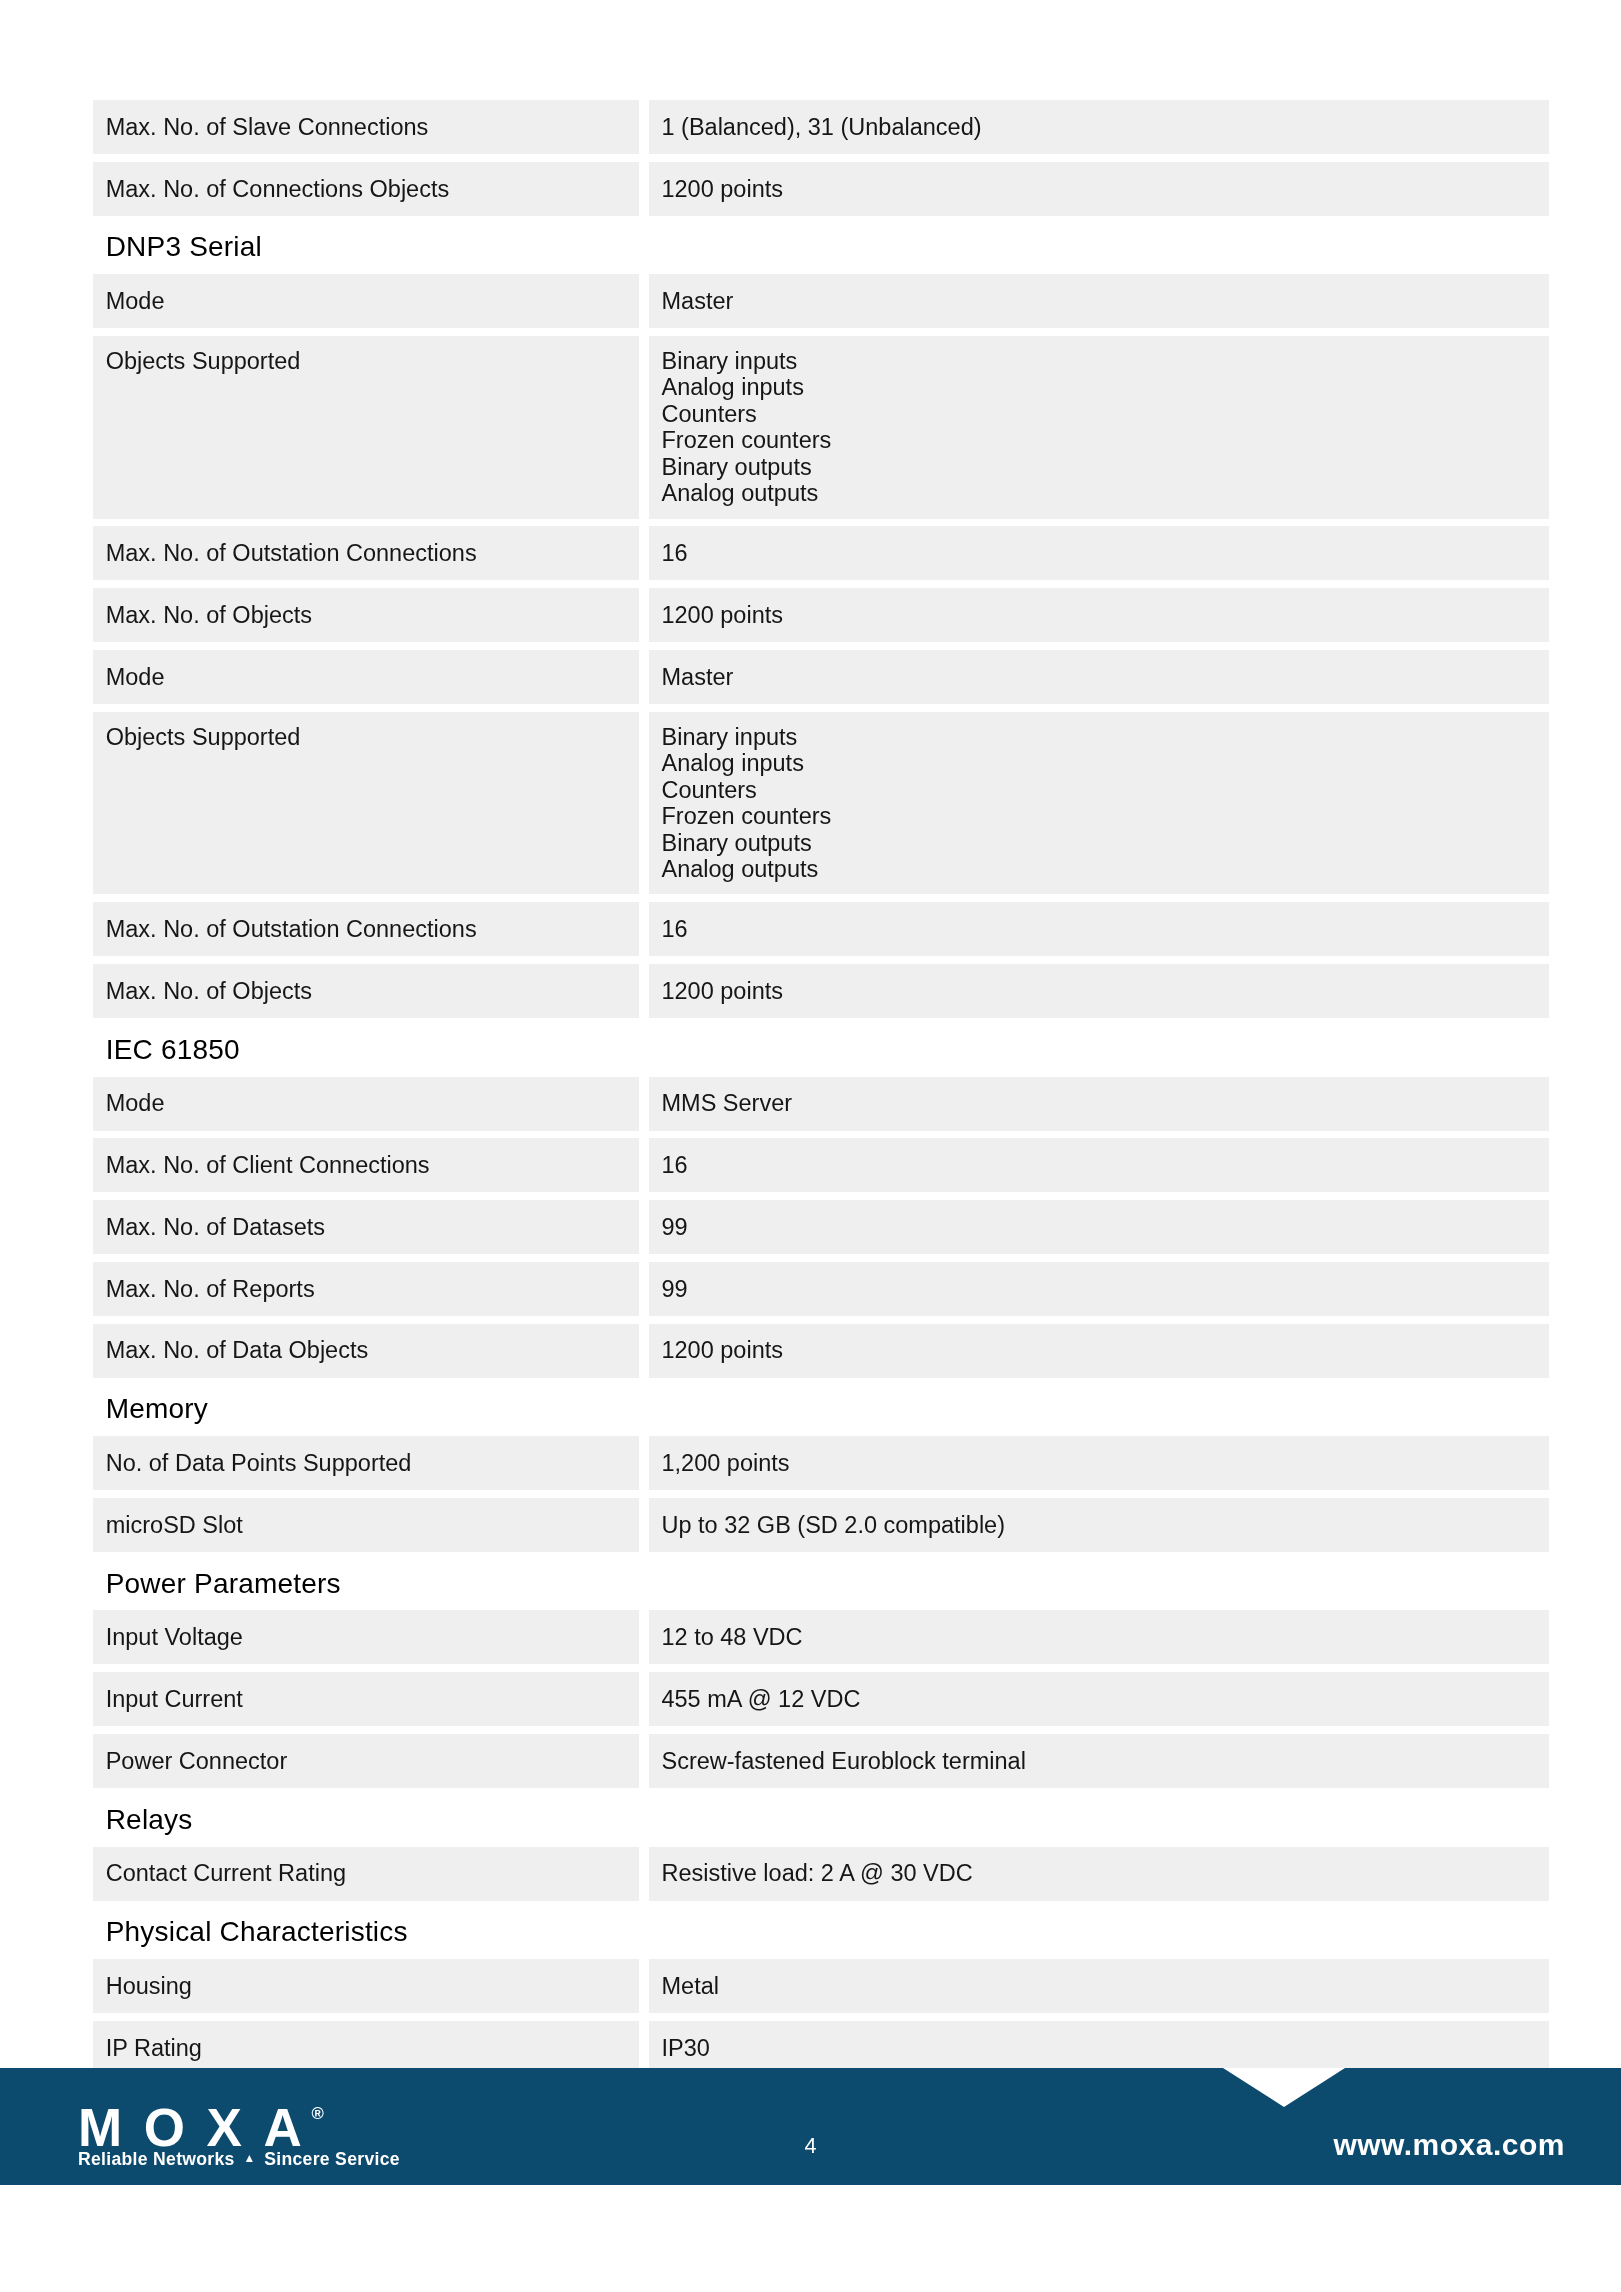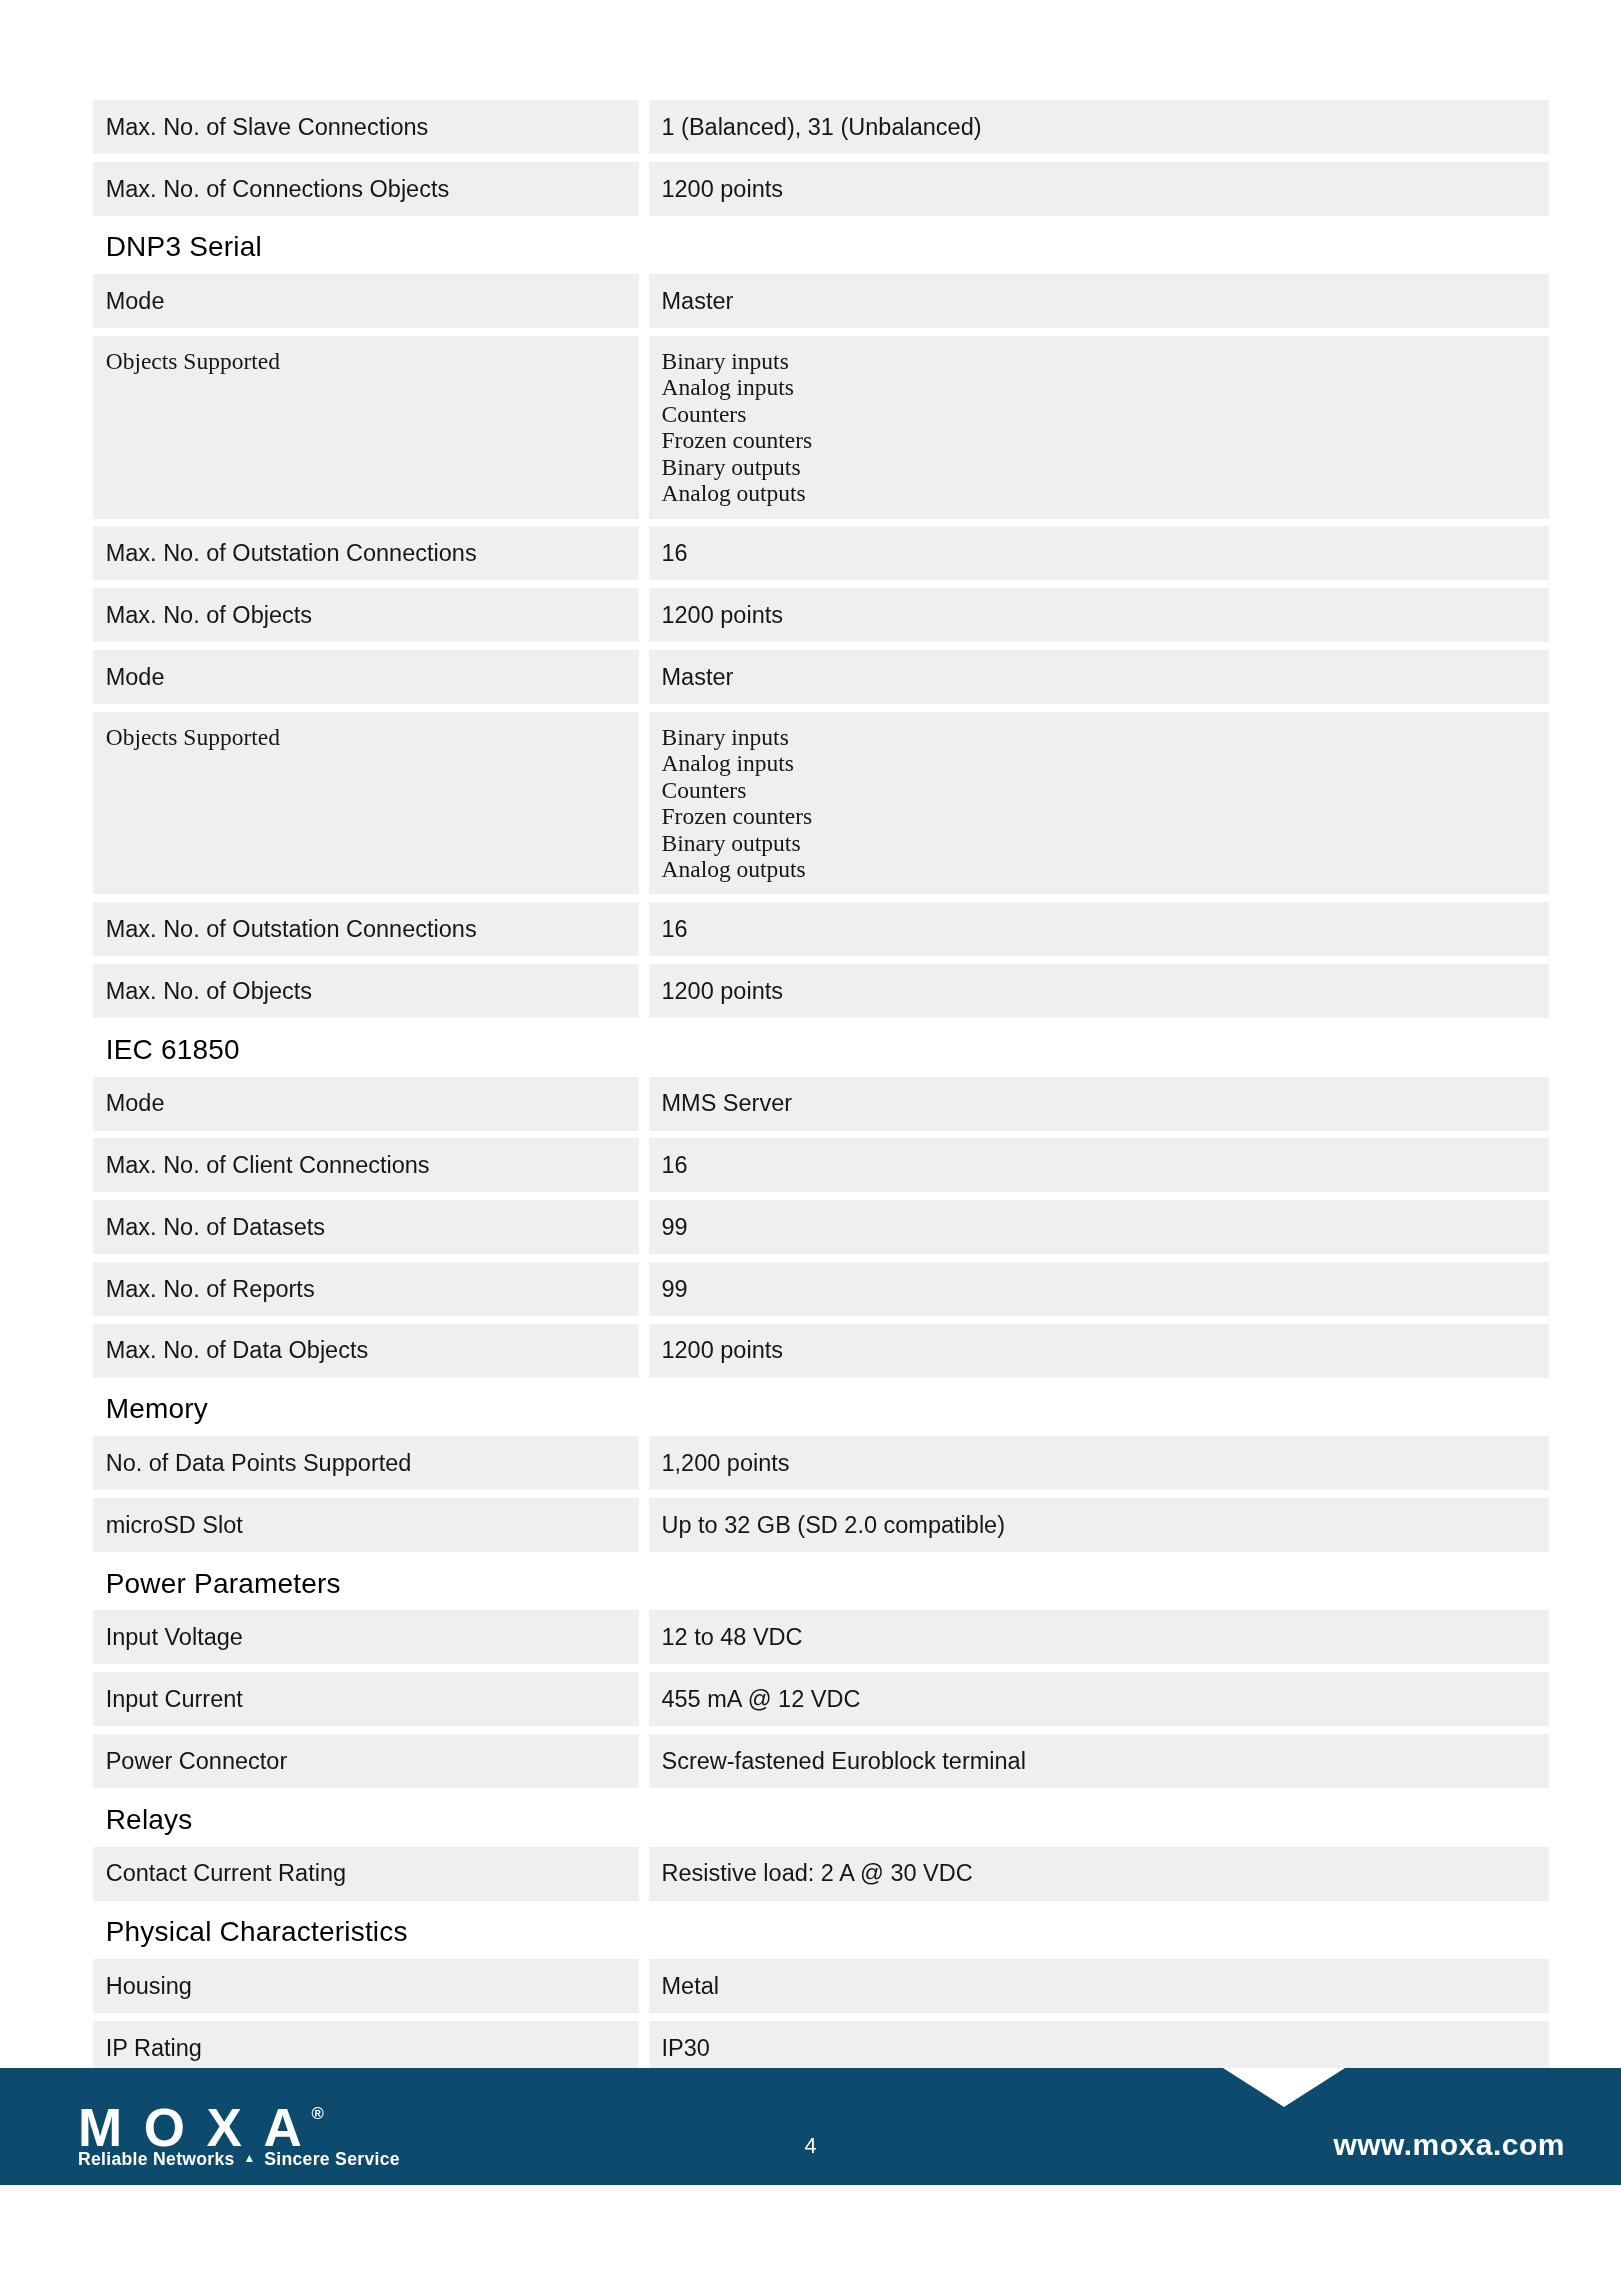--- a/index.html
+++ b/index.html
@@ -49,21 +49,20 @@
     flex:1;
     flex-direction:column;
     align-items:flex-start;
     justify-content:center;
   }
   .row.multi .cell{
     align-items:flex-start;
     justify-content:flex-start;
     padding-top:11.8px;
     padding-bottom:11.8px;
-    font-family:Liberation Serif, serif;
   }
   .value .line{line-height:26.5px;}
   
   .footer{
     position:absolute;
     left:0;
     bottom:0;
     width:100%;
     height:117px;
     background:#0c4a6e;

